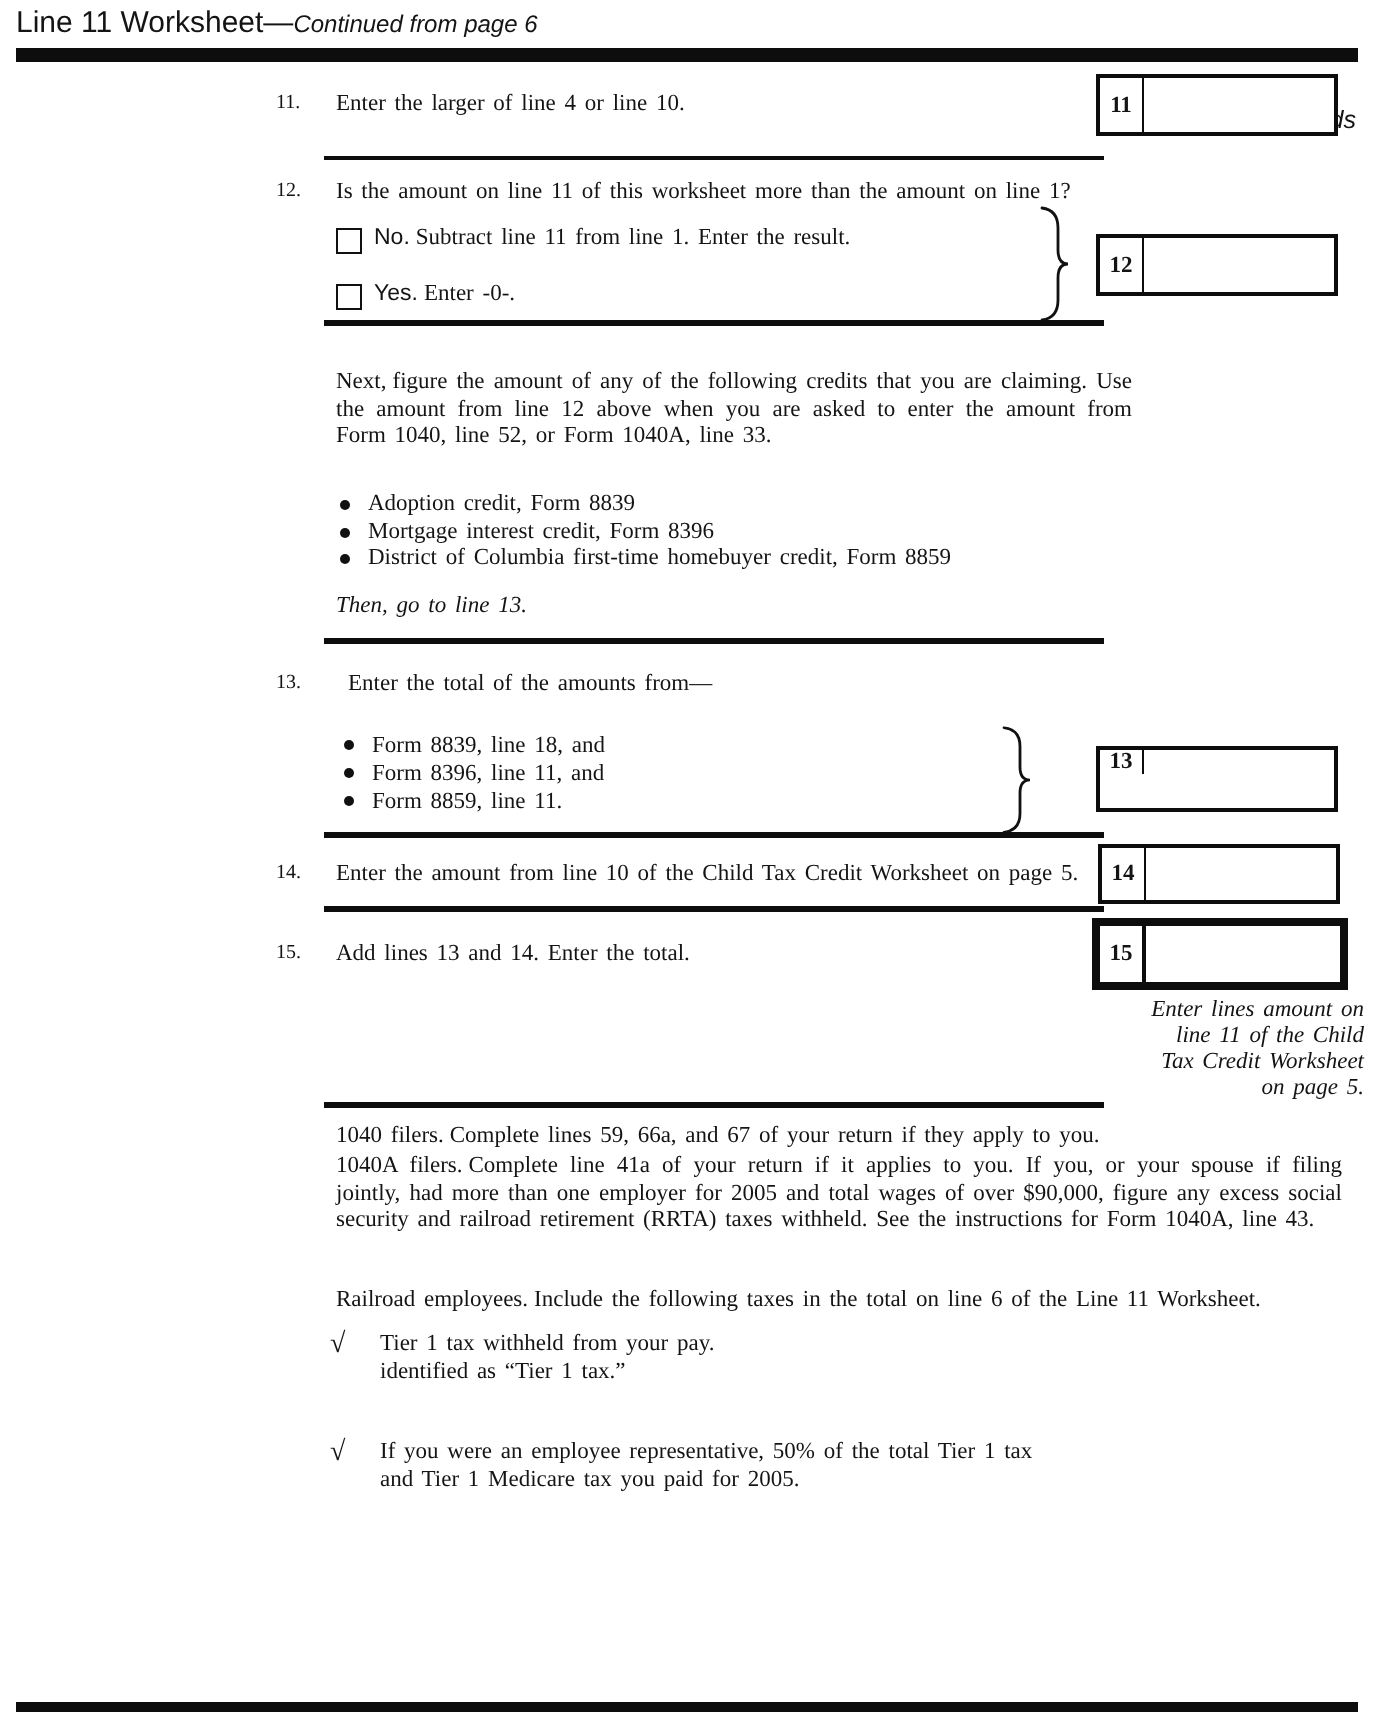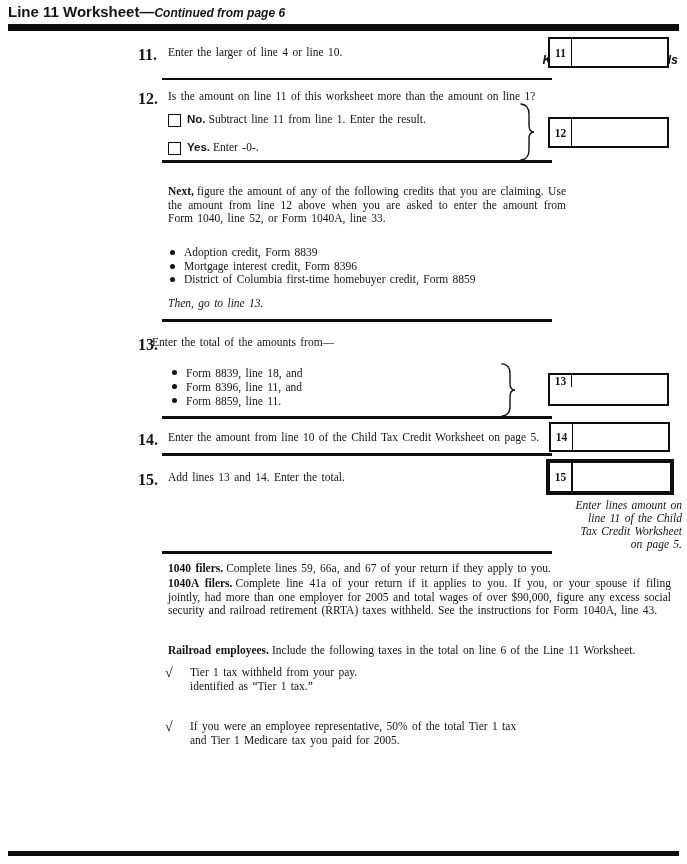--- a/index.html
+++ b/index.html
@@ -1,25 +1,25 @@
 <!DOCTYPE html>
 <html><head>
 <meta charset="utf-8">
 <style>
   html,body {margin:0; padding:0; background:#ffffff;}
   .page {position:relative; width:687px; height:864px; background:#ffffff;
          font-family:"Liberation Serif", serif; color:#141414; overflow:hidden;}
   .abs {position:absolute;}
   .sans {font-family:"Liberation Sans", sans-serif;}
-  .b {font-weight:bold;margin-top:47px;}
+  .b {font-weight:normal;margin-top:47px;}
   .i {font-style:italic;text-align:right;}
   .body-text {font-size:11.5px; line-height:13.5px; word-spacing:1.5px;}
   .nowrap {white-space:nowrap;}
   .para {text-align:justify;}
-  .num {font-weight:bold; font-size:16px;}
+  .num {font-weight:normal; font-size:10px;}
   .bar {position:absolute; background:#0d0d0d;}
   .rule {position:absolute; background:#0d0d0d;}
   .amtbox {position:absolute; border:2px solid #0d0d0d; background:#fff;
            display:flex; box-sizing:border-box;}
   .amtbox .lbl {width:21px; border-right:1.5px solid #0d0d0d; display:flex;
                 align-items:center; justify-content:center;
                 font-weight:bold; font-size:11.5px; font-family:"Liberation Serif", serif;}
   .amtbox .val {flex:1;}
   .thickbox {border-width:4px;}
   .thickbox .lbl {border-right-width:2px;}
@@ -88,21 +88,21 @@
     <div class="bullet-row">
       <span class="dot"></span>
       <span>District of Columbia first-time homebuyer credit, Form 8859</span>
     </div>
   </div>
 
   <div class="abs body-text i nowrap" style="left:168px; top:297px;">Then, go to line 13.</div>
   <div class="rule" style="left:162px; top:319px; width:390px; height:3px;"></div>
 
   <div class="abs num" style="left:138px; top:336px;">13.</div>
-  <div class="abs body-text nowrap" style="left:152px; top:336px;">Enter the total of the amounts from—</div>
+  <div class="abs body-text nowrap" style="left:174px; top:336px;">Enter the total of the amounts from—</div>
 
   <div class="abs body-text" style="left:172px; top:366px; line-height:14px;">
     <div class="bullet-row" style="line-height:14px;">
       <span class="dot"></span>
       <span>Form 8839, line 18, and</span>
     </div>
     <div class="bullet-row" style="line-height:14px;">
       <span class="dot"></span>
       <span>Form 8396, line 11, and</span>
     </div>

